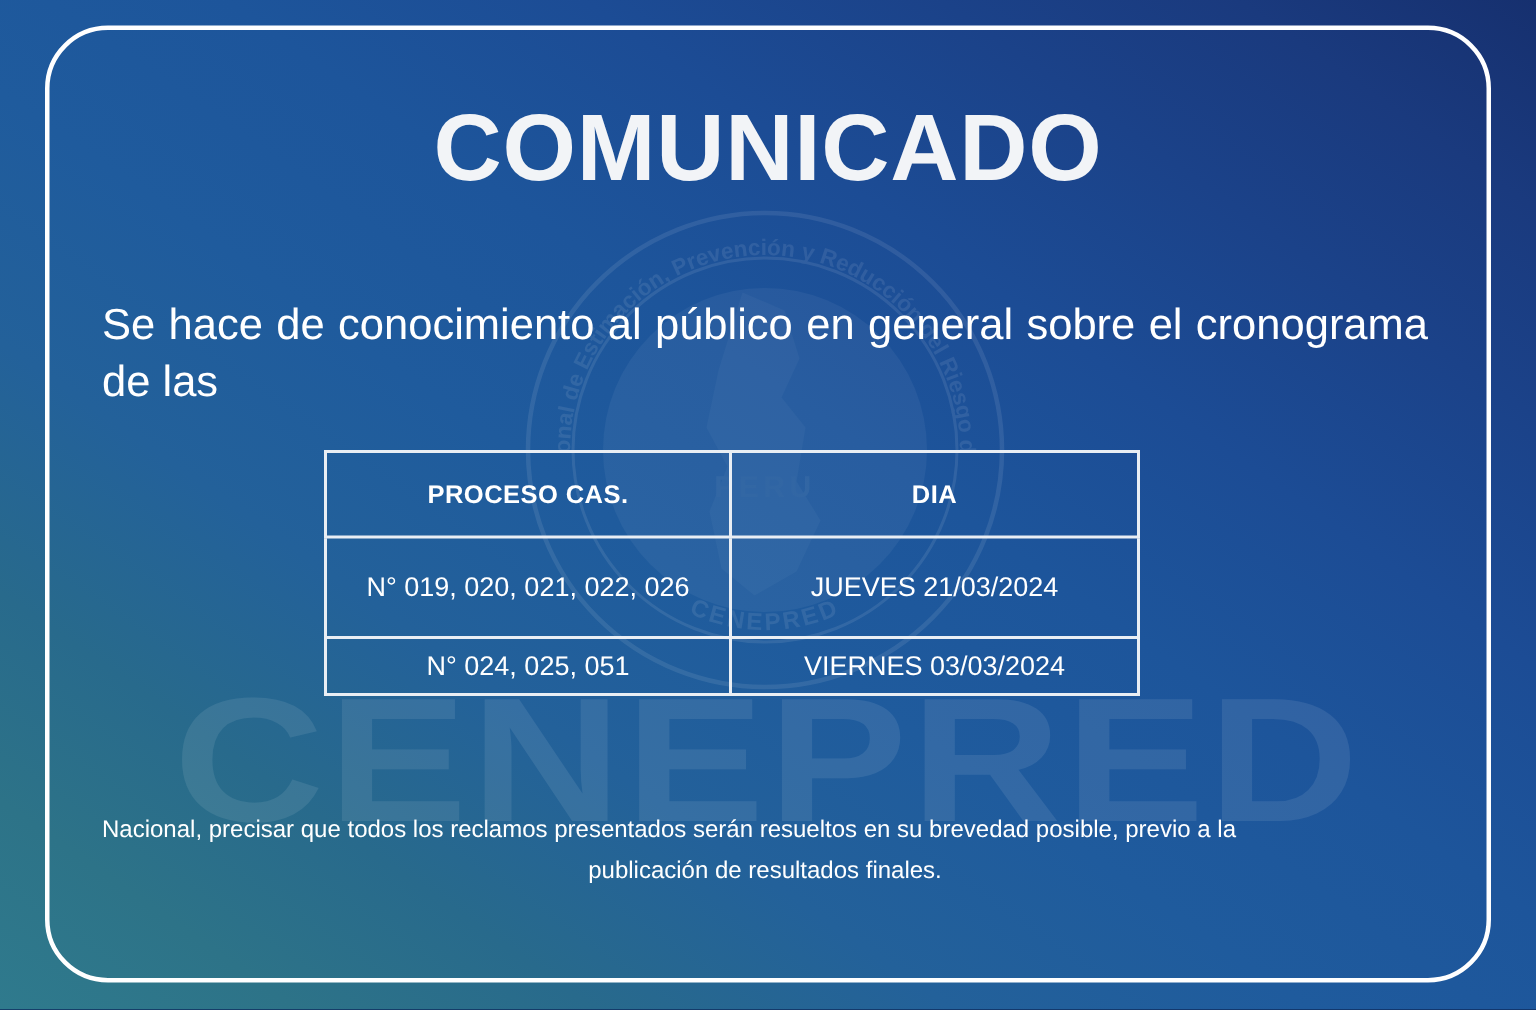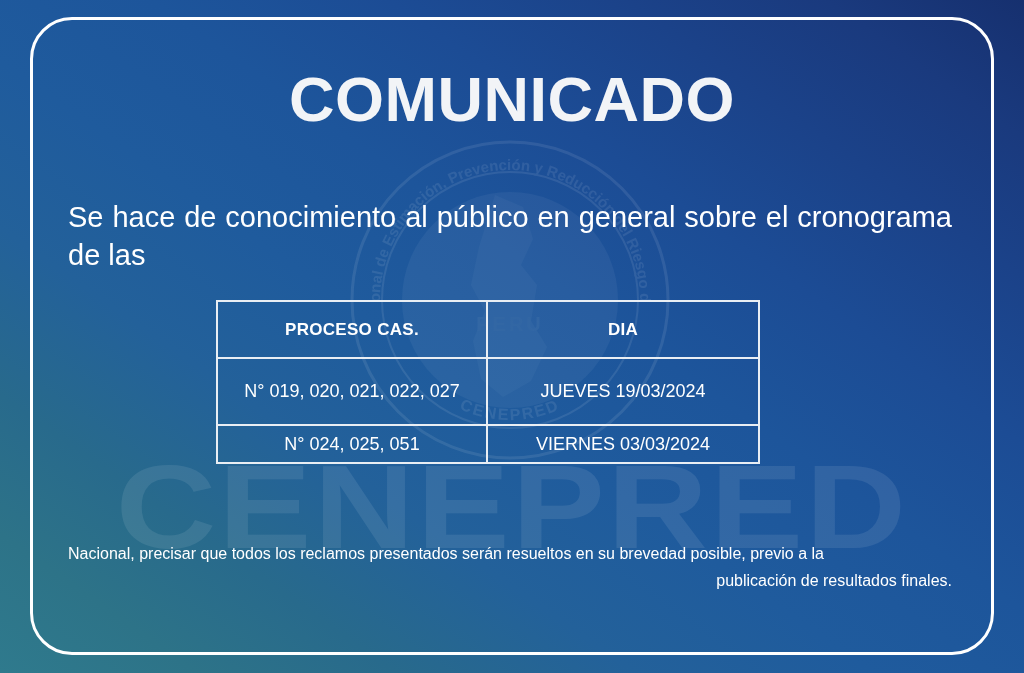--- a/index.html
+++ b/index.html
@@ -142,21 +142,21 @@
     position: absolute;
     left: 68px;
     top: 540px;
     width: 884px;
     font-size: 16px;
     color: #ffffff;
     line-height: 27px;
     text-align: justify;
     text-justify: inter-word;
   }
-  .note .n2 { text-align: right; }
+  .note .n2 { text-align: center; }
 </style>
 </head>
 <body>
 
 <div class="poster">
 
   <div class="wm-layer">
 
     <svg class="wm-seal" viewBox="0 0 330 330">
       <defs>
@@ -196,22 +196,22 @@
             <col class="c2">
           </colgroup>
         <thead>
           <tr>
             <th>PROCESO CAS.</th>
             <th>DIA</th>
           </tr>
         </thead>
         <tbody>
           <tr>
-            <td>N° 019, 020, 021, 022, 027</td>
-            <td>JUEVES 19/03/2024</td>
+            <td>N° 019, 020, 021, 022, 026</td>
+            <td>JUEVES 21/03/2024</td>
           </tr>
           <tr class="compact">
             <td>N° 024, 025, 051</td>
             <td>VIERNES 03/03/2024</td>
           </tr>
         </tbody>
       </table>
     </div>
 
     <div class="note">

